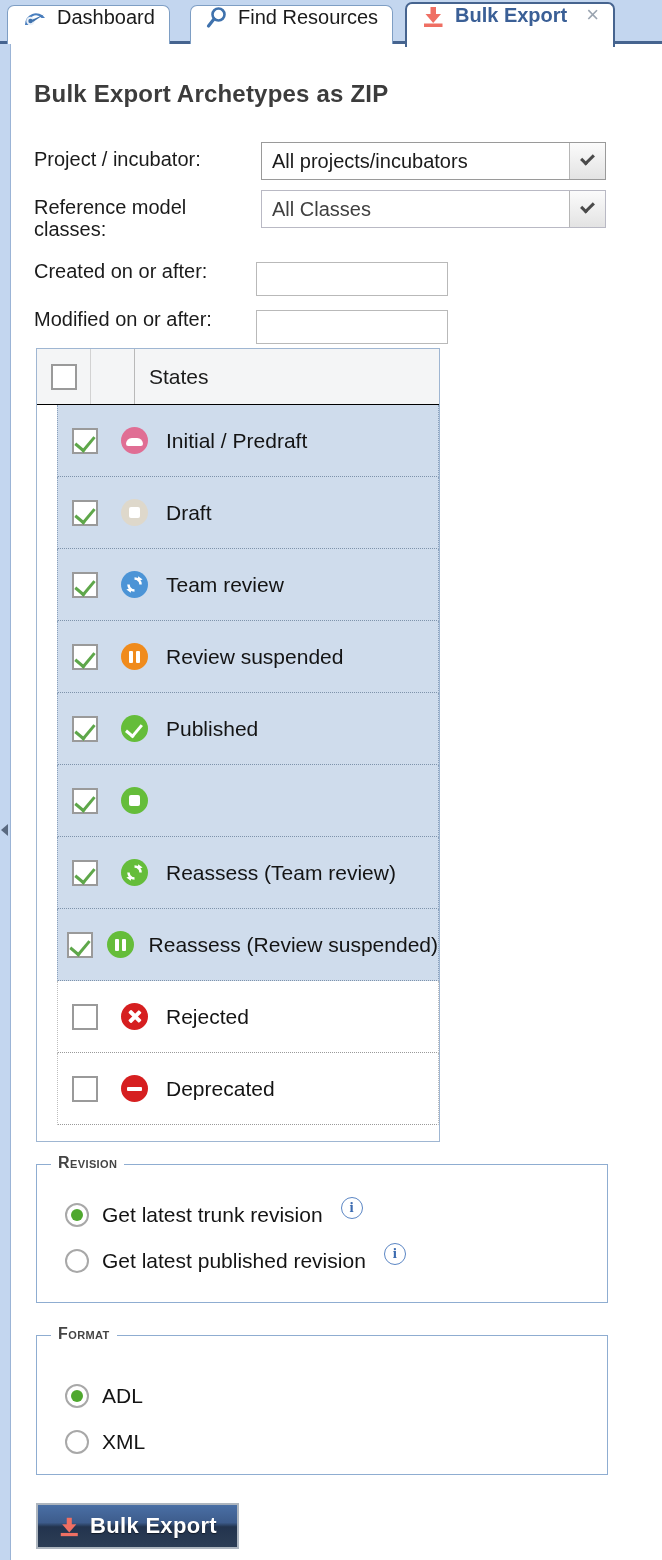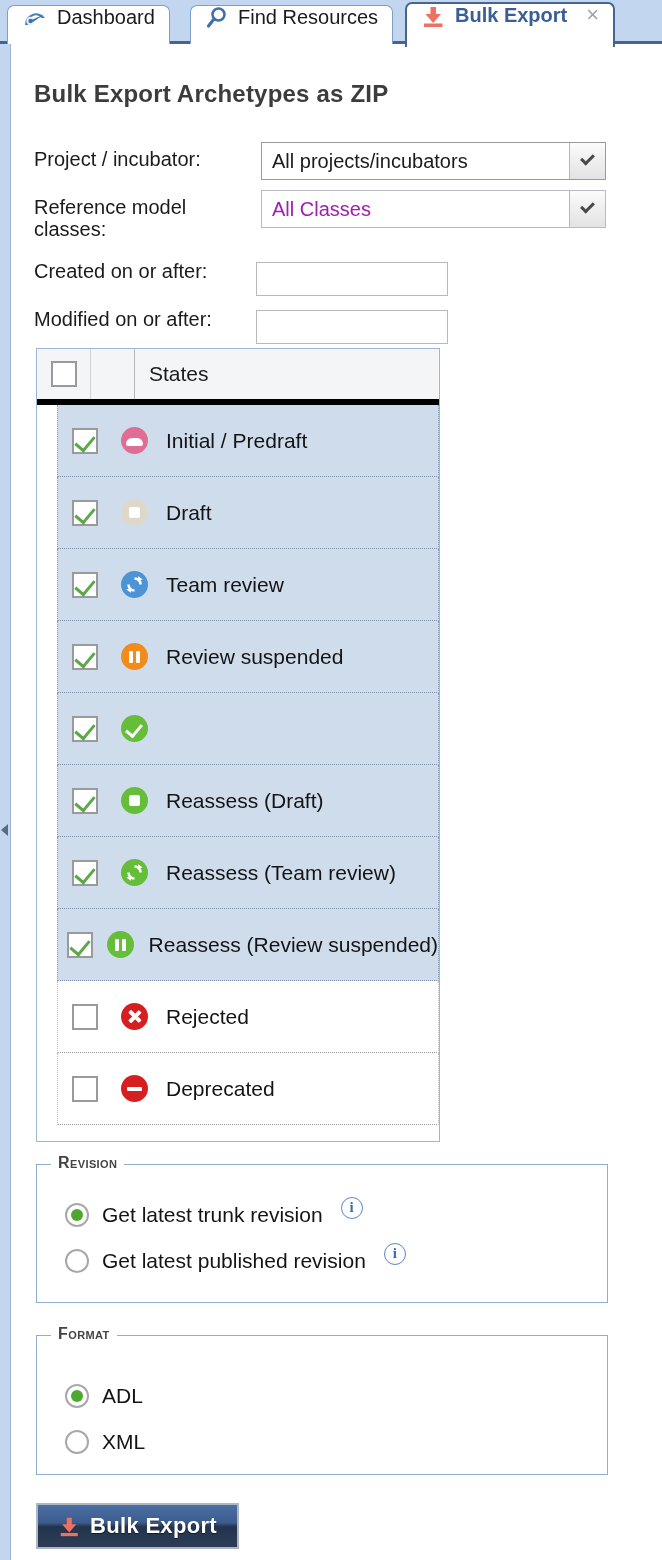--- a/index.html
+++ b/index.html
@@ -81,21 +81,21 @@
 
   .select-box {
     position: absolute; display: flex; align-items: stretch;
     border: 1px solid #9a9a9a; background: #fff; height: 38px;
   }
   .select-box .val {
     flex: 1; display: flex; align-items: center; padding: 0 10px;
     font-size: 20px; color: #1b1b1b; white-space: nowrap; overflow: hidden;
   }
   .select-box.disabled { border-color: #b9b9c4; }
-  .select-box.disabled .val { color: #a21caf; }
+  .select-box.disabled .val { color: #404040; }
   .select-box .arrow {
     width: 36px; border-left: 1px solid #b6b6b6;
     background: linear-gradient(#fbfbfb, #e3e3e3);
     display: flex; align-items: center; justify-content: center;
   }
   .chev {
     width: 13px; height: 8px;
     border-left: 3px solid #4a4a4a; border-bottom: 3px solid #4a4a4a;
     transform: rotate(-45deg) translate(2px,-2px);
   }
@@ -111,21 +111,21 @@
   #inp-created { left: 245px; top: 218px; }
   #inp-modified { left: 245px; top: 266px; }
 
   
   .states-table {
     position: absolute; left: 25px; top: 304px; width: 404px;
     border: 1px solid #9fb6d2; background: #fff;
   }
   .st-head {
     display: flex; align-items: center; height: 56px;
-    background: #f4f5f6; border-bottom: 6px solid #000000;
+    background: #f4f5f6; border-bottom: 1px solid #000000;
   }
   .st-head .c1 { width: 54px; display:flex; align-items:center; justify-content:center;
                  border-right: 1px solid #d2d2d2; height: 100%; }
   .st-head .c2 { width: 44px; border-right: 1px solid #b9b9b9; height: 100%; }
   .st-head .c3 { flex: 1; padding-left: 14px; font-size: 21px; color: #1b1b1b; }
 
   .st-row {
     display: flex; align-items: center; height: 72px;
     background: #cfdcec;
     border-bottom: 1px dotted #7e93ab;
@@ -365,29 +365,29 @@
             </span>
             <span class="c3">Review suspended</span>
           </div>
           <div class="st-row">
             <span class="c1">
               <span class="cbx checked"></span>
             </span>
             <span class="c2">
               <span class="sico green glyph-check"></span>
             </span>
+            <span class="c3">Published</span>
           </div>
           <div class="st-row">
             <span class="c1">
               <span class="cbx checked"></span>
             </span>
             <span class="c2">
               <span class="sico green glyph-square"></span>
             </span>
-            <span class="c3">Reassess (Draft)</span>
           </div>
           <div class="st-row">
             <span class="c1">
               <span class="cbx checked"></span>
             </span>
             <span class="c2">
               <span class="sico green"><span class="glyph-refresh"><svg width="19" height="19" viewBox="0 0 19 19">
                     <path d="M9.5 2.2 A7.3 7.3 0 0 1 16.8 9.5 L14.3 9.5 A4.8 4.8 0 0 0 9.5 4.7 Z" fill="#fff"></path>
                     <path d="M9.5 16.8 A7.3 7.3 0 0 1 2.2 9.5 L4.7 9.5 A4.8 4.8 0 0 0 9.5 14.3 Z" fill="#fff"></path>
                     <path d="M13.2 1.2 L17.6 4.4 L12.6 6.2 Z" fill="#fff"></path>

